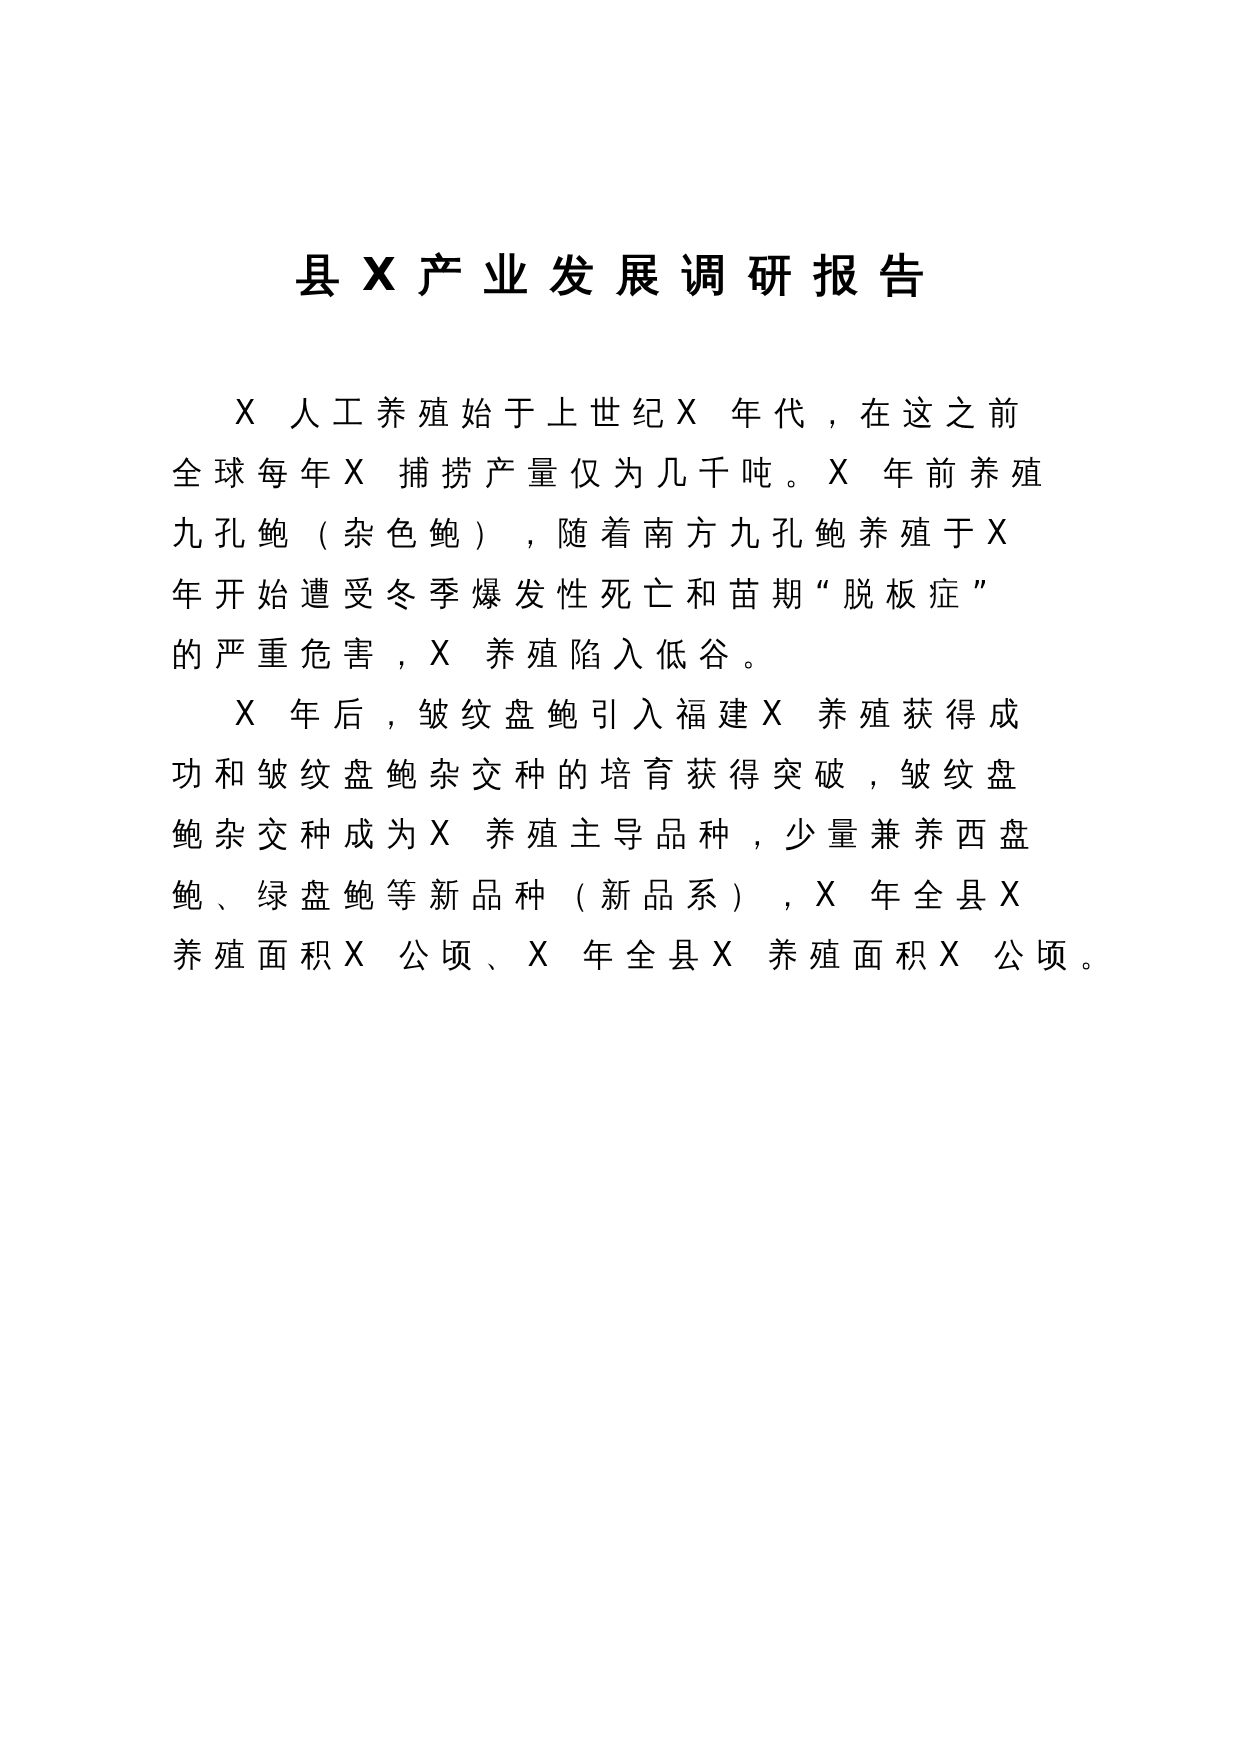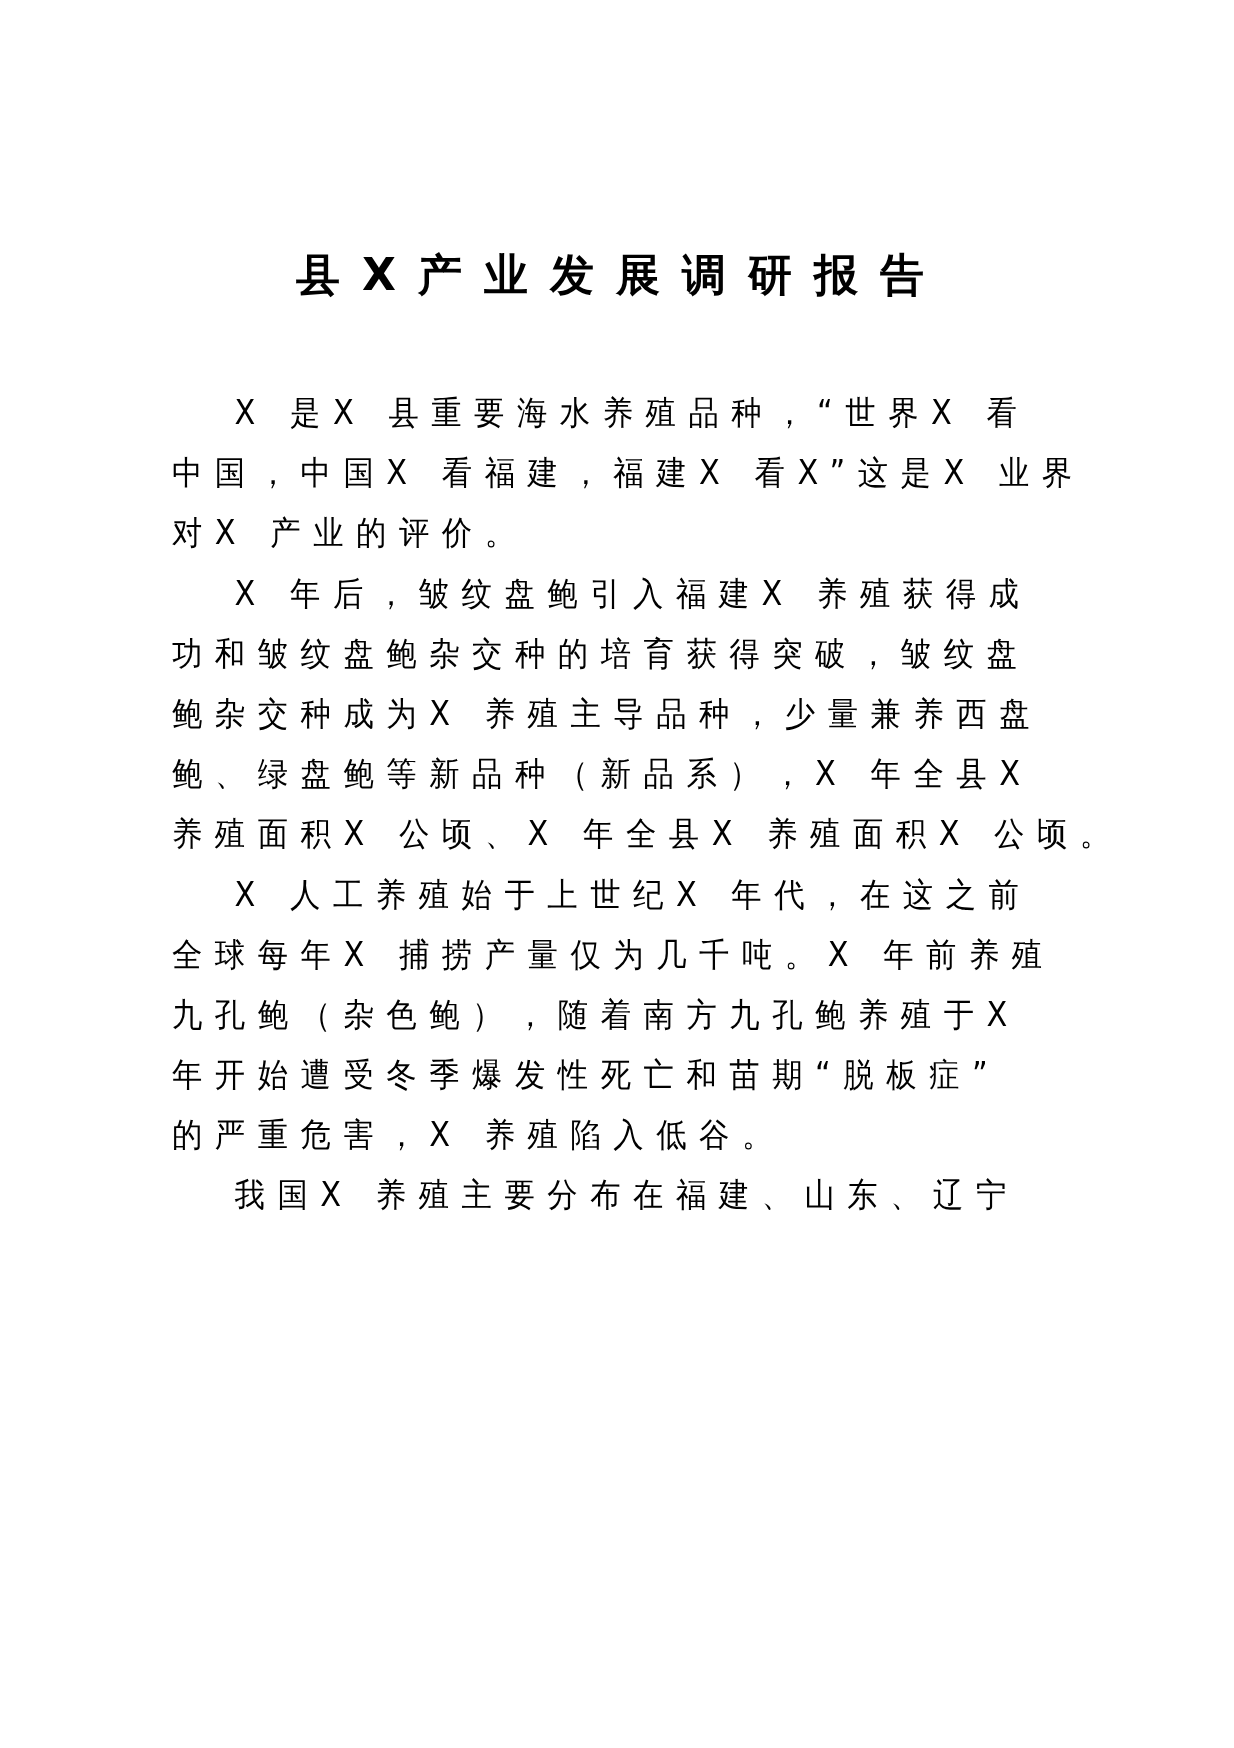--- a/index.html
+++ b/index.html
@@ -62,39 +62,31 @@
 </head>
 <body>
 
 <div class="page">
   <h1 class="title" style="margin:0;">县X产业发展调研报告</h1>
 
   <div class="body-text">
 
 
 
+
     <div class="paragraph">
-      <div class="line indent">X 是X 县重要海水养殖品种，“世界X 看</div>
-      <div class="line">中国，中国X 看福建，福建X 看X”这是X 业界</div>
-      <div class="line">对X 产业的评价。</div>
+      <div class="line indent">X 人工养殖始于上世纪X 年代，在这之前</div>
+      <div class="line">全球每年X 捕捞产量仅为几千吨。X 年前养殖</div>
+      <div class="line">九孔鲍（杂色鲍），随着南方九孔鲍养殖于X</div>
+      <div class="line">年开始遭受冬季爆发性死亡和苗期“脱板症”</div>
+      <div class="line">的严重危害，X 养殖陷入低谷。</div>
     </div>
 
     <div class="paragraph">
       <div class="line indent">X 年后，皱纹盘鲍引入福建X 养殖获得成</div>
       <div class="line">功和皱纹盘鲍杂交种的培育获得突破，皱纹盘</div>
       <div class="line">鲍杂交种成为X 养殖主导品种，少量兼养西盘</div>
       <div class="line">鲍、绿盘鲍等新品种（新品系），X 年全县X</div>
       <div class="line">养殖面积X 公顷、X 年全县X 养殖面积X 公顷。</div>
     </div>
 
-    <div class="paragraph">
-      <div class="line indent">X 人工养殖始于上世纪X 年代，在这之前</div>
-      <div class="line">全球每年X 捕捞产量仅为几千吨。X 年前养殖</div>
-      <div class="line">九孔鲍（杂色鲍），随着南方九孔鲍养殖于X</div>
-      <div class="line">年开始遭受冬季爆发性死亡和苗期“脱板症”</div>
-      <div class="line">的严重危害，X 养殖陷入低谷。</div>
-    </div>
-
-    <div class="paragraph">
-      <div class="line indent">我国X 养殖主要分布在福建、山东、辽宁</div>
-    </div>
   </div>
 </div>
 
 </body></html>

